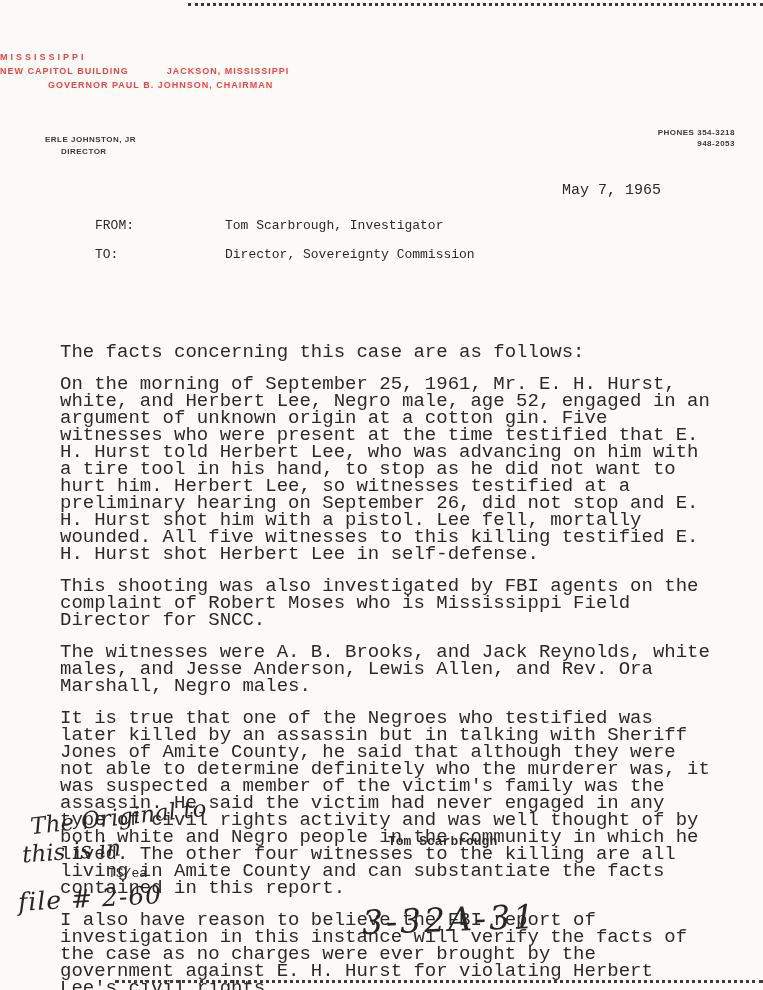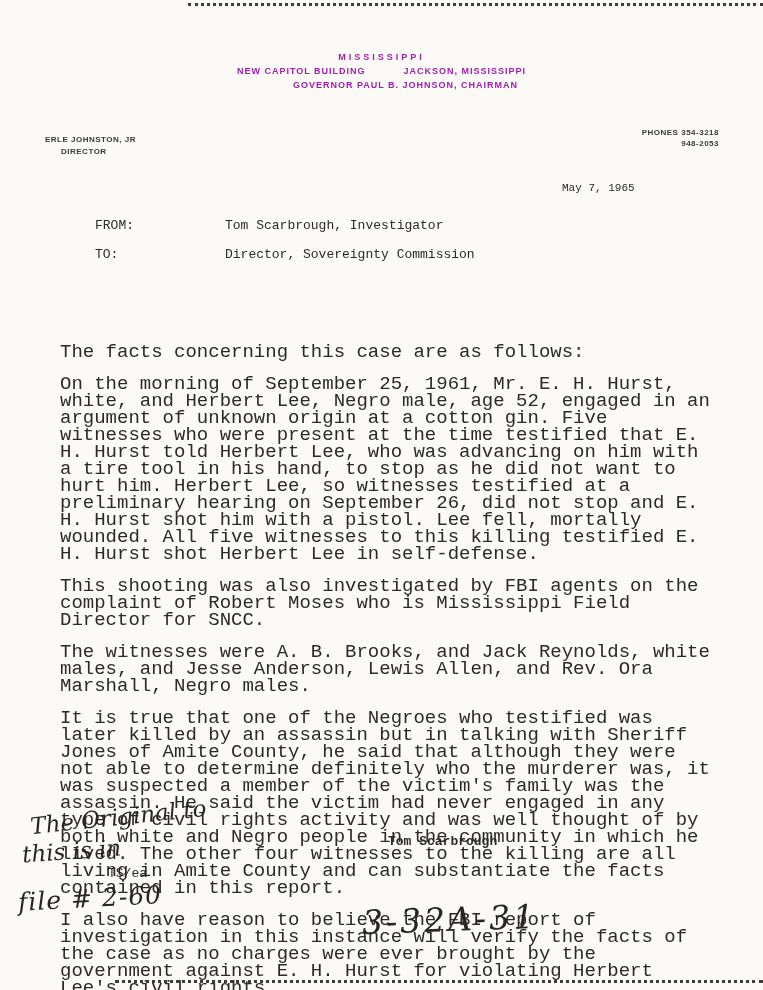--- a/index.html
+++ b/index.html
@@ -12,44 +12,43 @@
     font-family:"Liberation Mono","DejaVu Sans Mono",monospace;
     color:#2a2a2a;
   }
   .dotted{position:absolute;border-top:3px dotted #3c3c3c;height:0;}
   .dotted.top-line{top:3px;left:188px;right:0;}
   .dotted.bottom-line{top:980px;left:115px;right:0;}
 
   
   .letterhead{
     position:absolute;top:52px;left:0;right:0;
-    text-align:center;
     font-family:"Liberation Sans","DejaVu Sans",sans-serif;
-    color:#a21caf;font-weight:bold;
+    color:#ef4444;font-weight:bold;
   }
   .lh-state{font-size:9px;letter-spacing:3px;margin-bottom:4px;}
   .lh-commission{font-size:16px;letter-spacing:1.5px;margin-bottom:5px;}
   .lh-address{font-size:9px;letter-spacing:1px;margin-bottom:4px;}
   .lh-address .gap{display:inline-block;width:38px;}
   .lh-governor{font-size:9px;letter-spacing:1px;margin-left:48px;}
 
   .director-block{
     position:absolute;top:135px;left:45px;
     font-family:"Liberation Sans","DejaVu Sans",sans-serif;
     font-size:8px;font-weight:bold;color:#3a3a3a;letter-spacing:0.5px;
   }
   .director-block .dir-title{margin-top:3px;margin-left:16px;}
   .phones-block{
-    position:absolute;top:128px;right:44px;text-align:right;
+    position:absolute;top:128px;right:28px;text-align:right;
     font-family:"Liberation Sans","DejaVu Sans",sans-serif;
     font-size:8px;font-weight:bold;color:#3a3a3a;letter-spacing:0.5px;
   }
   .phones-block div{margin-bottom:2px;}
 
-  .date-line{position:absolute;top:182px;left:538px;font-size:11px;padding-left:24px;}
+  .date-line{position:absolute;top:182px;left:538px;font-size:15px;padding-left:24px;}
 
   
   .memo-head{position:absolute;top:218px;left:95px;width:600px;font-size:13px;}
   .memo-title{margin-bottom:18px;font-weight:bold;}
   .memo-row{display:flex;margin-bottom:14px;}
   .memo-row .label{width:130px;flex:0 0 130px;}
   .memo-row .value{flex:1;}
   .memo-row .value.subject{max-width:480px;line-height:17px;}
 
   

